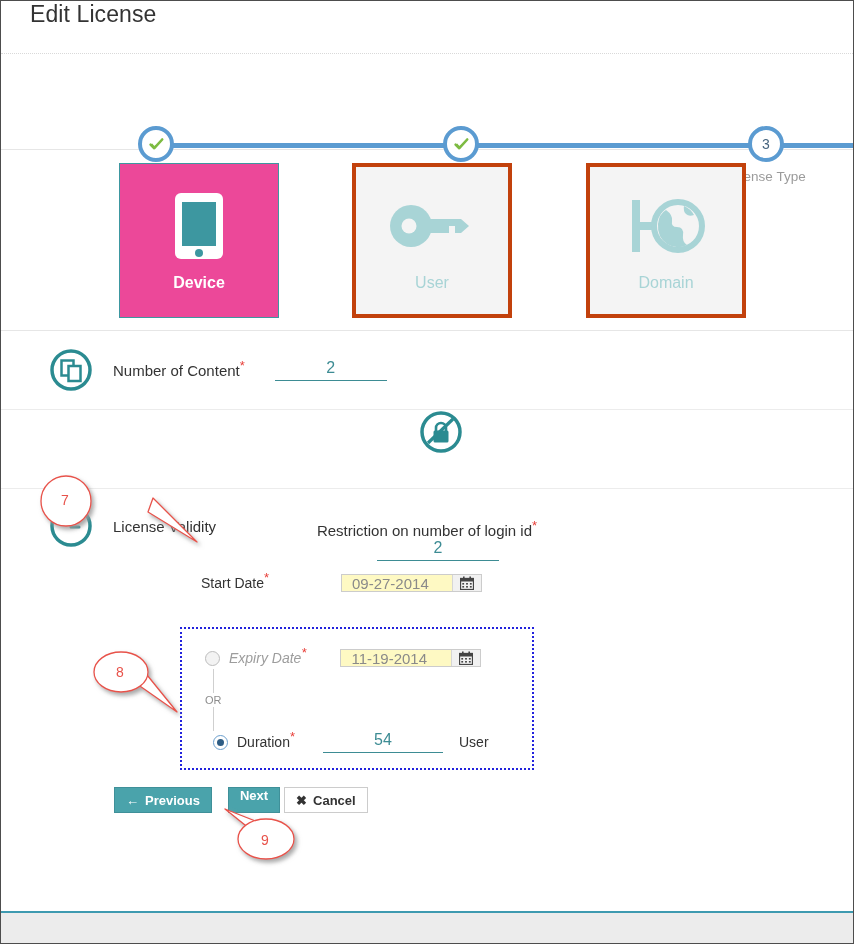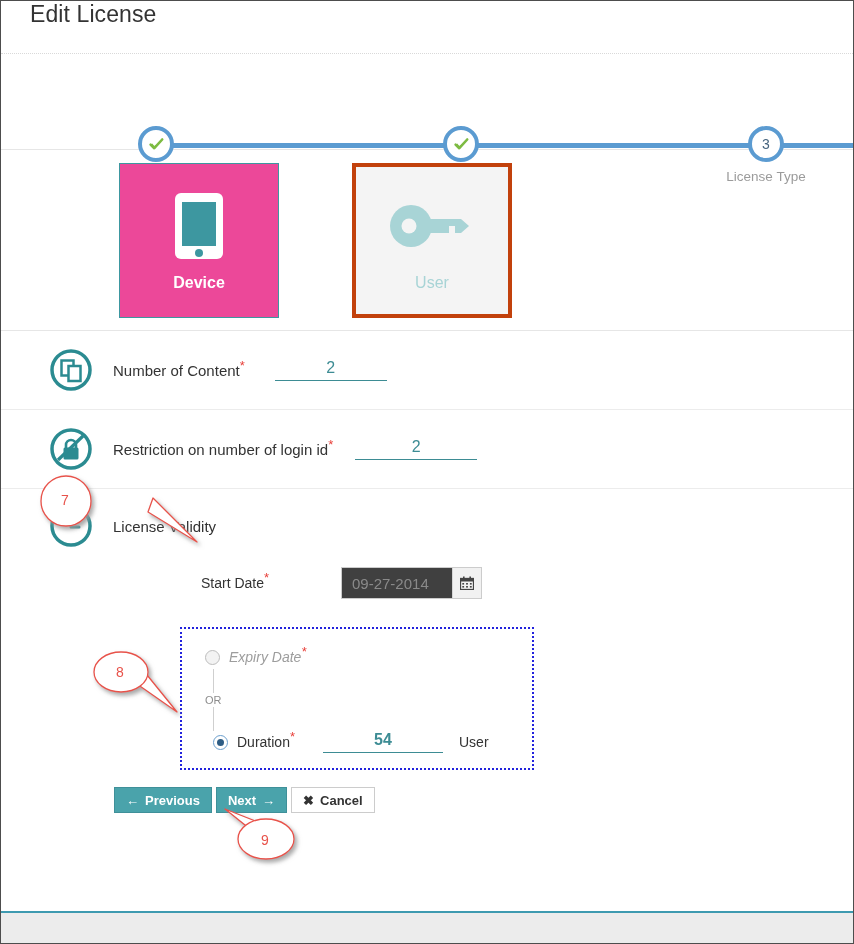--- a/index.html
+++ b/index.html
@@ -179,22 +179,22 @@
   }
   .date-label {
     font-size: 14px;
     color: #333333;
     width: 140px;
   }
   .date-box {
     display: inline-flex;
     align-items: stretch;
     border: 1px solid #cccccc;
-    background: #404040;
-    height: 32px;
+    background: #fef9c3;
+    height: 18px;
     box-sizing: border-box;
   }
   .date-text {
     display: flex;
     align-items: center;
     padding: 0 10px;
     font-size: 15px;
     color: #8a8a8a;
     min-width: 110px;
     box-sizing: border-box;
@@ -389,37 +389,49 @@
       <div class="card-icon">
         <svg width="86" height="50" viewBox="0 0 86 50">
           <circle cx="22" cy="25" r="21" fill="#a8d4d6"></circle>
           <circle cx="20" cy="25" r="7.5" fill="#f4f4f4"></circle>
           <path d="M38 18 H72 L80 25 L72 32 H66 V25 H60 V32 H38 Z" fill="#a8d4d6"></path>
         </svg>
       </div>
       <div class="card-label">User</div>
     </div>
 
+    <div class="card inactive" style="left:585px;">
+      <div class="card-icon">
+        <svg width="80" height="62" viewBox="0 0 80 62">
+          <rect x="6" y="5" width="8" height="52" fill="#a8d4d6"></rect>
+          <rect x="14" y="27" width="16" height="8" fill="#a8d4d6"></rect>
+          <circle cx="52" cy="31" r="24" fill="none" stroke="#a8d4d6" stroke-width="6"></circle>
+          <path d="M40 15 q7 5 6 11 q-1 6 5 6 q7 0 6 8 q-1 7 4 10 q-10 5 -20 -1 q-10 -7 -9 -20 q1 -10 8 -14 Z" fill="#a8d4d6"></path>
+          <path d="M58 11 q7 3 10 9 q-5 2 -8 -1 q-3 -3 -2 -8 Z" fill="#a8d4d6"></path>
+        </svg>
+      </div>
+      <div class="card-label">Domain</div>
+    </div>
   </div>
 
   <div class="form-row" style="height:79px;">
     <div class="row-icon">
       <svg width="44" height="44" viewBox="0 0 44 44">
         <circle cx="22" cy="22" r="19" fill="none" stroke="#2b8b91" stroke-width="3.5"></circle>
         <rect x="12.5" y="12.5" width="12" height="15" fill="none" stroke="#2b8b91" stroke-width="2.5"></rect>
         <rect x="19.5" y="18" width="12" height="15" fill="#ffffff" stroke="#2b8b91" stroke-width="2.5"></rect>
       </svg>
     </div>
     <div class="field-label">
       <span>Number of Content</span><span class="req">*</span>
     </div>
     <input class="underline-input" style="width: 112px; margin-left: 30px;" value="2">
   </div>
 
-  <div class="form-row" style="height:79px;">
+  <div class="form-row" style="height:79px;flex-direction:column;">
     <div class="row-icon">
       <svg width="44" height="44" viewBox="0 0 44 44">
         <circle cx="22" cy="22" r="19" fill="none" stroke="#2b8b91" stroke-width="3.5"></circle>
         <path d="M17 21 v-3 a5 5 0 0 1 10 0 v3" fill="none" stroke="#2b8b91" stroke-width="2.6"></path>
         <rect x="14.5" y="20.5" width="15" height="12" rx="1.5" fill="#2b8b91"></rect>
         <line x1="9" y1="33" x2="34" y2="9" stroke="#2b8b91" stroke-width="3.2"></line>
       </svg>
     </div>
     <div class="field-label">
       <span>Restriction on number of login id</span><span class="req">*</span>
@@ -462,40 +474,57 @@
     </div>
   </div>
 
   <div class="dashed-box"></div>
 
   <div class="opt-row" style="left:204px; top:648px;">
     <div class="radio off"></div>
     <div class="opt-label muted">
       <span>Expiry Date</span><span class="req">*</span>
     </div>
+    <div class="date-box" style="margin-left:34px;">
+      <div class="date-text">11-19-2014</div>
+      <div class="cal-btn">
+        <svg width="14" height="14" viewBox="0 0 14 14">
+          <rect x="0.5" y="2.5" width="13" height="11" fill="none" stroke="#444" stroke-width="1.3"></rect>
+          <rect x="0.5" y="2.5" width="13" height="3" fill="#444"></rect>
+          <rect x="3" y="0.5" width="1.6" height="3" fill="#444"></rect>
+          <rect x="9.4" y="0.5" width="1.6" height="3" fill="#444"></rect>
+          <rect x="2.3" y="7" width="1.8" height="1.6" fill="#444"></rect>
+          <rect x="6.1" y="7" width="1.8" height="1.6" fill="#444"></rect>
+          <rect x="9.9" y="7" width="1.8" height="1.6" fill="#444"></rect>
+          <rect x="2.3" y="10" width="1.8" height="1.6" fill="#444"></rect>
+          <rect x="6.1" y="10" width="1.8" height="1.6" fill="#444"></rect>
+          <rect x="9.9" y="10" width="1.8" height="1.6" fill="#444"></rect>
+        </svg>
+      </div>
+    </div>
   </div>
 
   <div class="or-connector"></div>
   <div class="or-text">OR</div>
 
   <div class="opt-row" style="left:212px; top:730px;">
     <div class="radio on"></div>
     <div class="opt-label dark">
       <span>Duration</span><span class="req">*</span>
     </div>
-    <input class="underline-input" style="width: 120px; margin-left: 28px; font-weight: bold;" value="54">
+    <input class="underline-input" style="width: 120px; margin-left: 28px;" value="54">
     <div style="margin-left:16px; font-size:14px; color:#333;">User</div>
   </div>
 
   <div class="btn-bar">
     <button class="btn btn-teal">
       <span>←</span>
       <span class="lbl">Previous</span>
     </button>
-    <button class="btn btn-teal" style="margin-left:4px;">
+    <button class="btn btn-teal" style="margin-left:16px;flex-direction:column;">
       <span class="lbl">Next</span>
       <span>→</span>
     </button>
     <button class="btn btn-white" style="margin-left:4px;">
       <span>✖</span>
       <span>Cancel</span>
     </button>
   </div>
 
   <svg class="anno-svg">

